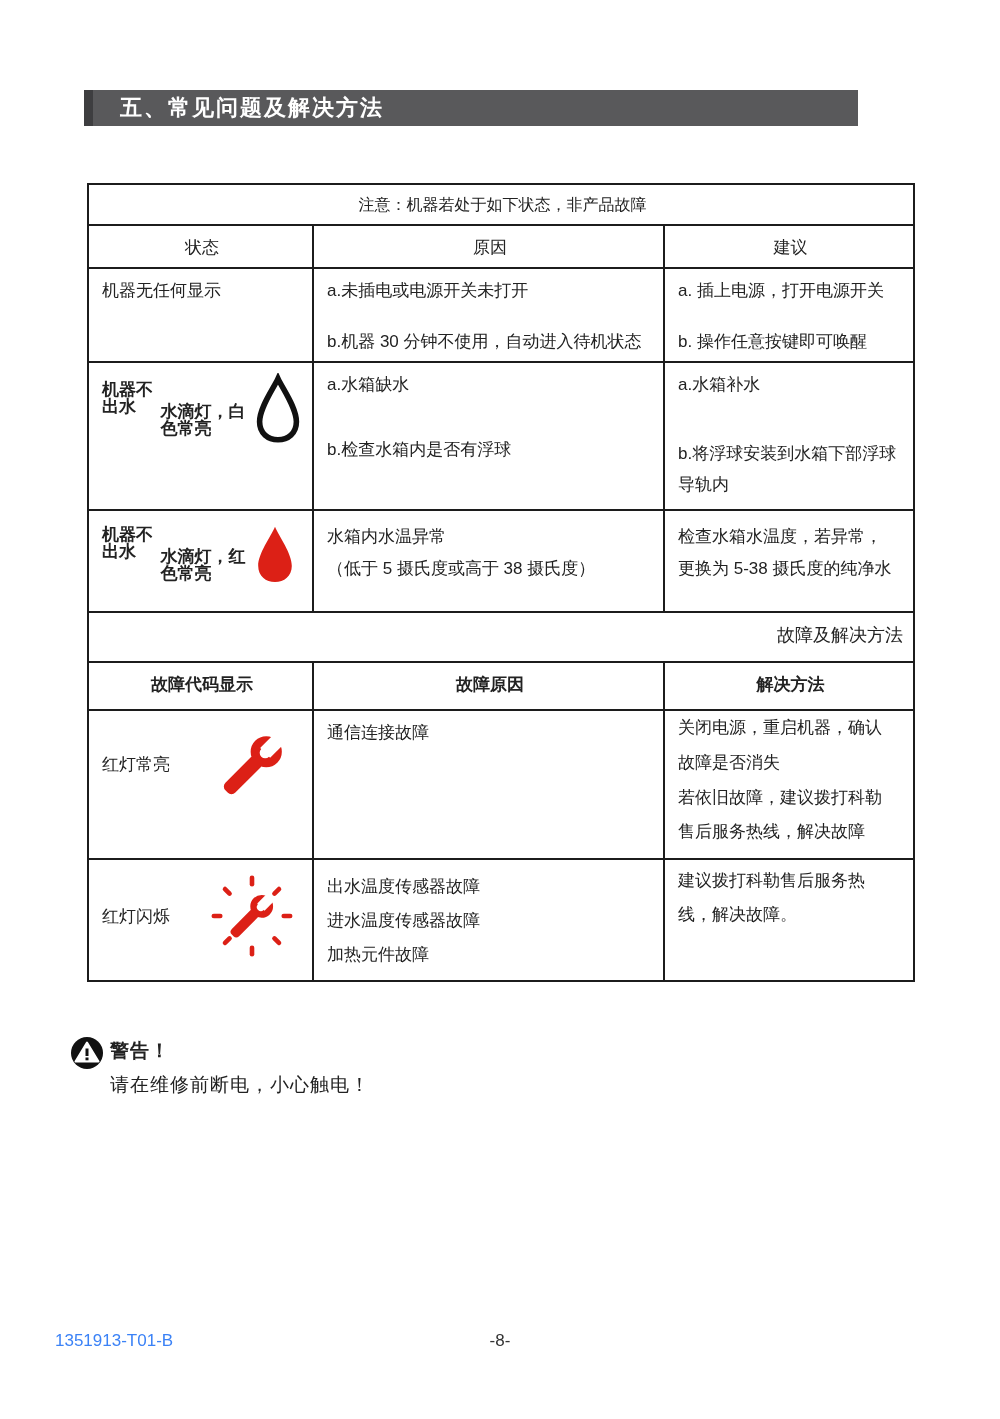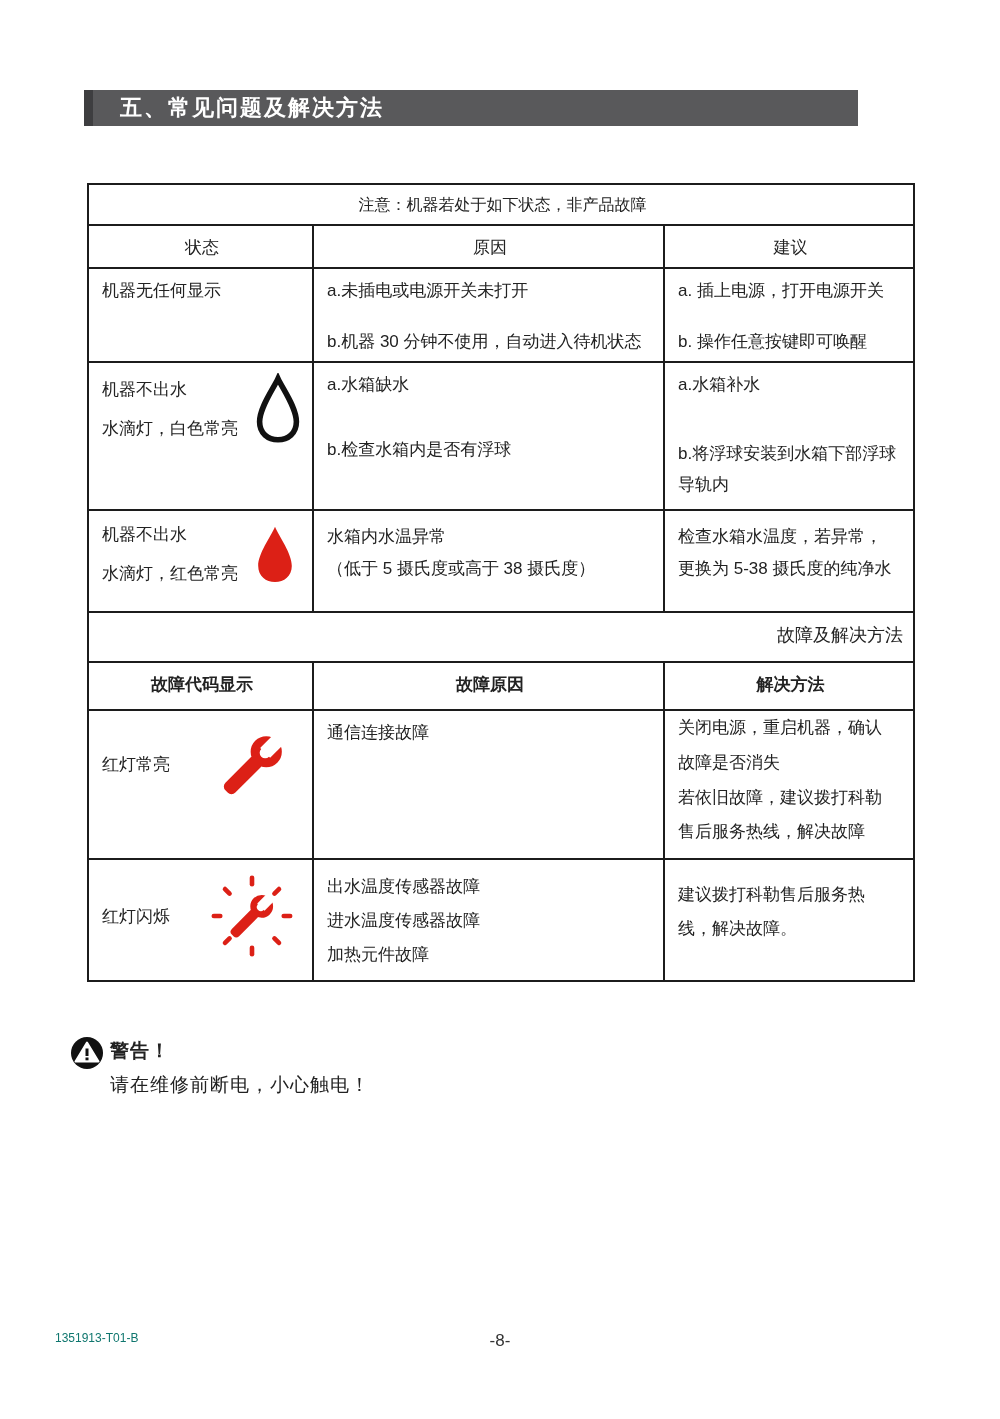--- a/index.html
+++ b/index.html
@@ -47,21 +47,21 @@
     text-align:center;vertical-align:middle;font-size:17px;padding:6px 4px;
   }
   td.th-bold{
     text-align:center;vertical-align:middle;font-size:17px;font-weight:700;padding:6px 4px;border-radius:21px;
   }
   td.section-title{
     text-align:right;vertical-align:middle;font-size:18px;font-weight:400;padding:6px 4px;margin-left:24px;
   }
   td.status-cell{vertical-align:middle;}
   .status-flex{display:flex;align-items:center;justify-content:space-between;}
-  .status-lines{display:flex;flex-direction:column;}
+  .status-lines{display:flex;flex-direction:row;font-weight:bold;}
   .status-lines div{line-height:1.0;}
   .status-lines.two div+div{margin-top:22px;}
   .gap-lg div+div{margin-top:28px;}
   .gap-xl div+div{margin-top:42px;}
   .lh-19 div{line-height:1.9;}
   .lh-20 div{line-height:2.0;}
   .lh-205 div{line-height:2.05;}
   .wrap-185{line-height:1.85;}
   .icon{display:inline-block;flex:0 0 auto;}
   .icon svg{display:block;}
@@ -71,21 +71,21 @@
   }
   .warning .w-icon{position:absolute;left:0;top:2px;}
   .warning .w-title{
     position:absolute;left:40px;top:4px;font-size:19px;font-weight:700;letter-spacing:1px;
   }
   .warning .w-text{
     position:absolute;left:40px;top:38px;font-size:19px;letter-spacing:1px;
   }
   
   .footer-left{
-    position:absolute;left:55px;top:1331px;font-size:12px;color:#0f766e;
+    position:absolute;left:55px;top:1331px;font-size:17px;color:#3b82f6;
   }
   .footer-center{
     position:absolute;left:0;right:0;top:1331px;text-align:center;font-size:17px;color:#333;
   }
 </style>
 </head>
 <body>
 
 <div class="title-bar">
   <span class="edge"></span>
@@ -233,21 +233,21 @@
             </g>
           </svg>
         </span>
       </div>
     </td>
     <td class="lh-20" style="">
       <div>出水温度传感器故障</div>
       <div>进水温度传感器故障</div>
       <div>加热元件故障</div>
     </td>
-    <td class="lh-20" style="padding-top:18px">
+    <td class="lh-20" style="padding-top:4px">
       <div>建议拨打科勒售后服务热</div>
       <div>线，解决故障。</div>
     </td>
   </tr>
 </tbody>
   </table>
 
 <div class="warning">
   <span class="w-icon icon">
     <svg width="34" height="34" viewBox="0 0 34 34">

